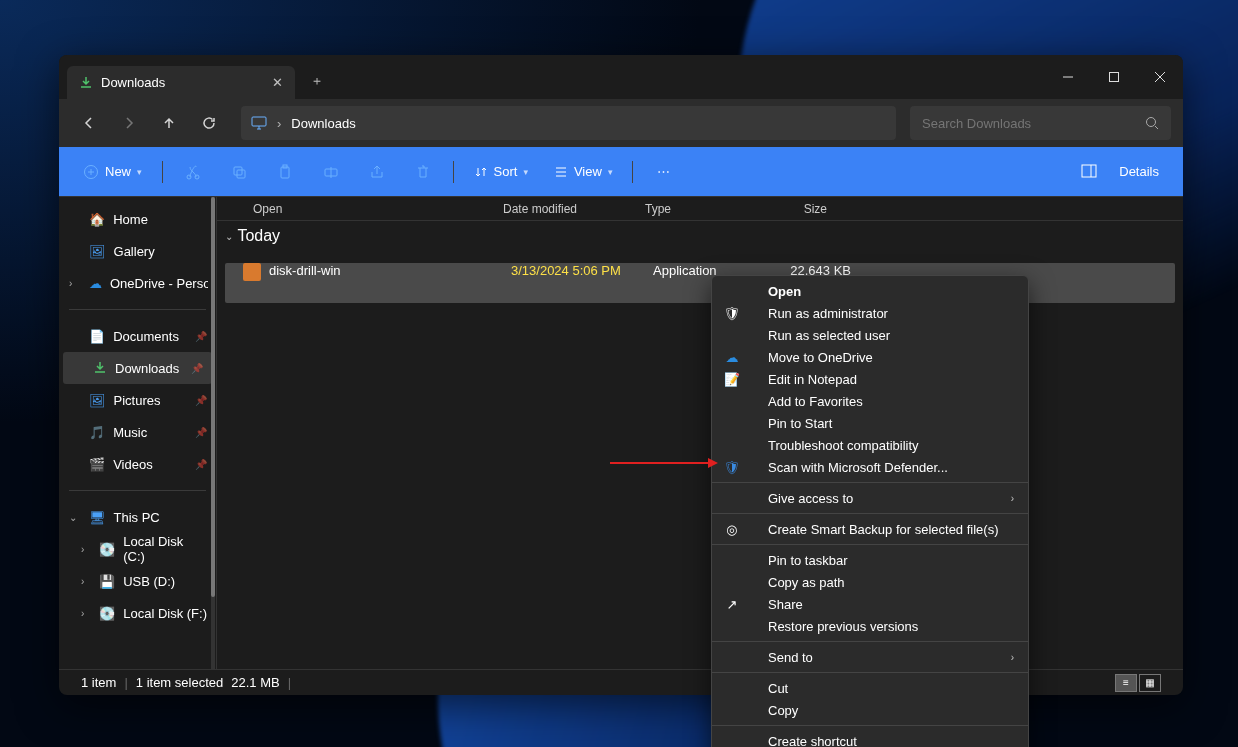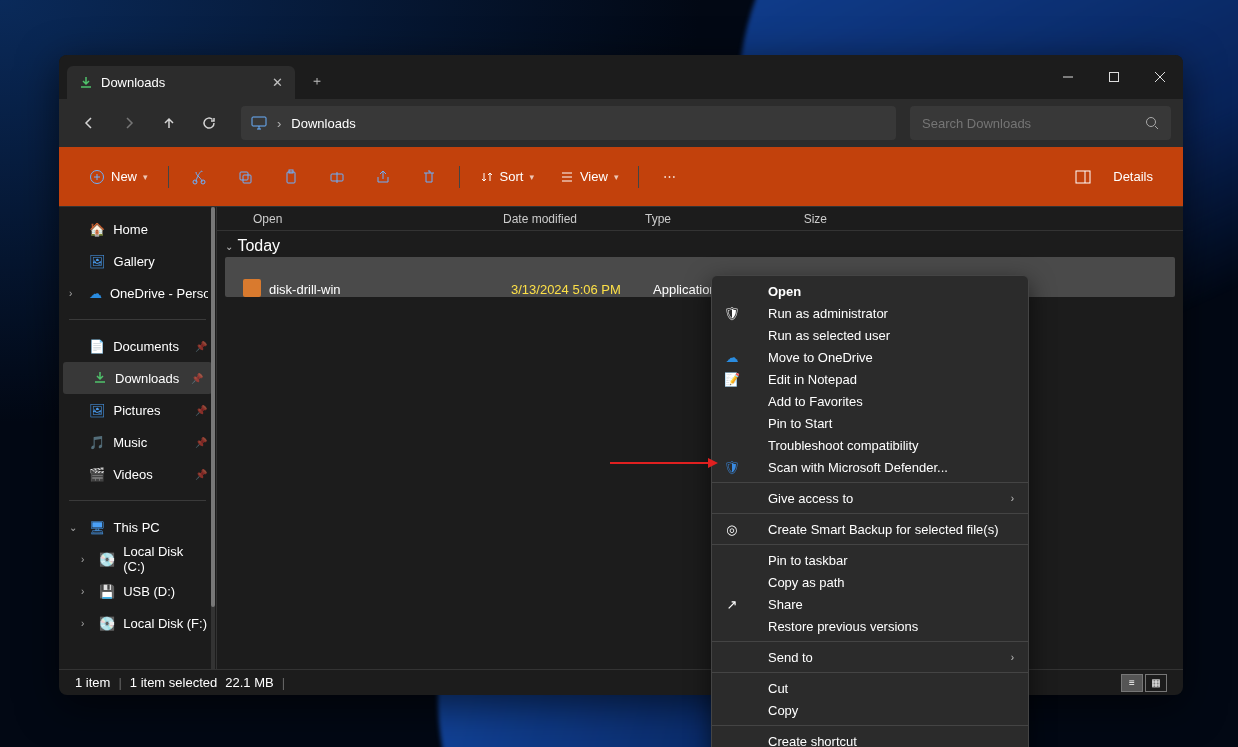--- a/index.html
+++ b/index.html
@@ -13,51 +13,51 @@
 .tab .close{margin-left:auto;opacity:.7}
 .newtab{width:32px;height:32px;display:flex;align-items:center;justify-content:center;margin-left:6px;margin-top:8px;opacity:.7}
 .wctl{margin-left:auto;display:flex}
 .wctl span{width:46px;height:44px;display:flex;align-items:center;justify-content:center;opacity:.85}
 .navbar{height:48px;background:#2c2c2c;display:flex;align-items:center;padding:0 12px;gap:4px}
 .nbtn{width:36px;height:36px;display:flex;align-items:center;justify-content:center;opacity:.8;border-radius:4px}
 .nbtn.dis{opacity:.35}
 .addr{flex:1;height:34px;background:#383838;border-radius:4px;margin:0 10px;display:flex;align-items:center;padding:0 10px;gap:10px}
 .search{width:261px;height:34px;background:#383838;border-radius:4px;display:flex;align-items:center;padding:0 12px;color:#aaa}
 .search input{background:none;border:none;outline:none;color:#aaa;flex:1;font-size:13px}
-.toolbar{height:60px;background:#c2410c;display:flex;align-items:center;padding:0 20px;gap:6px;border-bottom:1px solid #333}
+.toolbar{height:50px;background:#3b82f6;display:flex;align-items:center;padding:0 14px;gap:6px;border-bottom:1px solid #333}
 .tbtn{height:34px;display:flex;align-items:center;padding:0 10px;border-radius:4px;gap:6px}
 .tbtn.icon-only{width:40px;justify-content:center;padding:0}
 .tsep{width:1px;height:22px;background:#444;margin:0 4px}
-.details-btn{margin-left:auto;display:flex;align-items:flex-end;gap:22px;padding:0 10px}
+.details-btn{margin-left:auto;display:flex;align-items:flex-start;gap:22px;padding:0 10px}
 .body{flex:1;display:flex;background:#1c1c1c;overflow:hidden}
 .sidebar{width:158px;border-right:1px solid #333;padding:6px 0;overflow:hidden;position:relative}
 .sitem{height:32px;display:flex;align-items:center;padding:0 8px 0 30px;gap:8px;font-size:13px;position:relative}
 .sitem.top{padding-left:30px}
 .sitem.active{background:#383838;border-radius:3px;margin:0 4px}
 .sitem .exp{position:absolute;left:10px;font-size:10px;opacity:.6}
 .sitem .pin{position:absolute;right:8px;opacity:.5;font-size:10px}
 .ssep{height:1px;background:#3a3a3a;margin:10px 10px}
 .scrollbar{position:absolute;right:1px;top:0;width:4px;height:100%;background:#333}
 .scrollbar-thumb{width:4px;height:400px;background:#777;border-radius:2px}
 .main{flex:1;display:flex;flex-direction:column}
 .cols{height:24px;display:flex;align-items:center;border-bottom:1px solid #333;padding-left:28px}
 .col{color:#ccc;font-size:12px;padding:0 8px}
 .col.name{width:250px}
 .col.date{width:142px}
 .col.type{width:118px}
 .col.size{width:80px;text-align:right}
 .group{padding:6px 10px 2px 8px;display:flex;align-items:center;gap:4px}
-.row{height:40px;display:flex;align-items:flex-end;background:#4a4a4a;margin:0 8px;border-radius:2px;padding-left:18px}
+.row{height:40px;display:flex;align-items:flex-start;background:#4a4a4a;margin:16px 8px;border-radius:2px;padding-left:18px}
 .row .ic{width:18px;height:18px;background:#d97a2e;border-radius:2px;margin-right:8px;display:inline-block}
 .cell{font-size:13px}
 .cell.name{width:242px}
 .cell.date{width:142px;color:#fde047}
 .cell.type{width:118px}
 .cell.size{width:80px;text-align:right}
-.status{height:26px;border-top:1px solid #333;display:flex;align-items:center;padding:0 16px;gap:8px;color:#ddd;font-size:12px}
+.status{height:26px;border-top:1px solid #333;display:flex;align-items:center;padding:0 22px;gap:8px;color:#ddd;font-size:12px}
 .status .sep{color:#666}
 .viewsw{margin-left:auto;display:flex;gap:2px}
 .viewsw span{width:22px;height:18px;border:1px solid #777;display:flex;align-items:center;justify-content:center;font-size:10px}
 .context{position:absolute;left:711px;top:275px;width:318px;background:#2b2b2b;border:1px solid #444;border-radius:6px;box-shadow:0 8px 24px rgba(0,0,0,.6);padding:4px 0;z-index:10}
 .ci{height:22px;display:flex;align-items:center;padding:0 14px 0 56px;position:relative;font-size:13px}
 .ci.bold{font-weight:600}
 .ci .cicon{position:absolute;left:12px;width:16px;height:16px;display:flex;align-items:center;justify-content:center}
 .ci .chev{margin-left:auto;opacity:.7;font-size:10px}
 .csep{height:1px;background:#444;margin:4px 0}
 .arrow{position:absolute;left:610px;top:462px;z-index:11}

